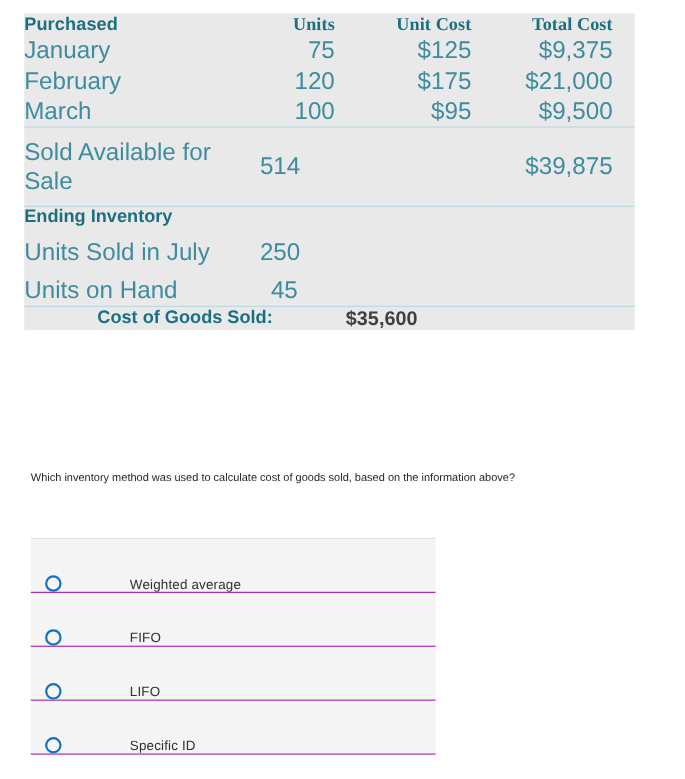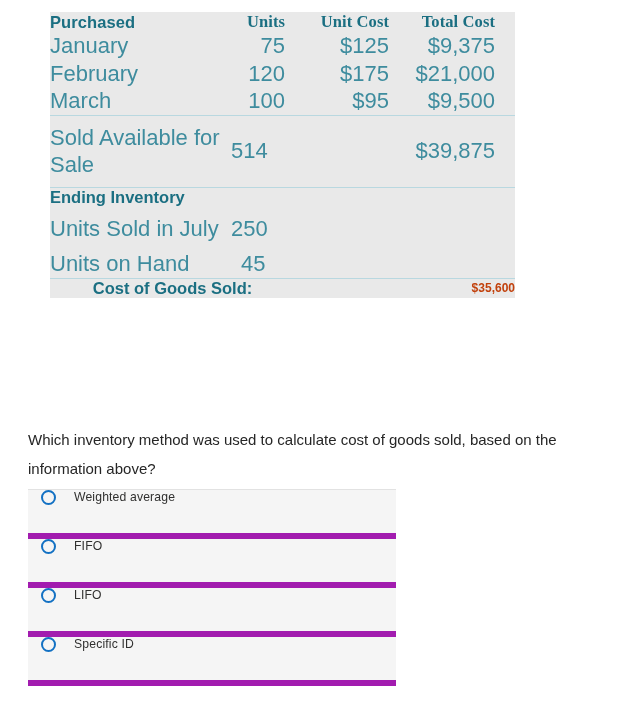--- a/index.html
+++ b/index.html
@@ -14,25 +14,24 @@
     -webkit-font-smoothing: antialiased;
     overflow: hidden;
     position: relative;
   }
 
   
   #inventory-table {
     position: absolute;
     left: 22px;
     top: 12px;
-    width: 465px;
+    width: 555px;
     background: #e9e9e9;
     box-sizing: border-box;
     padding: 0;
-    margin-left: 28px;
   }
   table.inv {
     width: 100%;
     border-collapse: collapse;
     table-layout: fixed;
   }
   table.inv td, table.inv th {
     padding: 0;
     vertical-align: middle;
   }
@@ -103,56 +102,56 @@
   }
 
   .cogs-cell {
     font-size: 16.5px;
     font-weight: bold;
     color: #1b6f82;
     padding: 12px 0 13px 14px;
     text-align: center;
   }
   .cogs-val {
-    font-size: 12px;
-    font-weight: bold;
-    color: #c2410c;
-    text-align: right;
+    font-size: 18px;
+    font-weight: bold;
+    color: #404040;
     padding: 12px 20px 13px 0;
   }
 
   
   #question-text {
     position: absolute;
     left: 28px;
     top: 425px;
     width: 580px;
-    font-size: 15px;
+    font-size: 10px;
     line-height: 1.95;
     color: #262626;
   }
 
   
   #answer-options {
     position: absolute;
     left: 28px;
     top: 489px;
     width: 368px;
     background: #f5f5f5;
     border-top: 1px solid #e2e2e2;
     box-sizing: border-box;
   }
   .option-row {
     display: flex;
-    align-items: flex-start;
+    align-items: flex-end;
     height: 49px;
-    border-bottom: 6px solid #a21caf;
+    border-bottom: 1px solid #a21caf;
     box-sizing: border-box;
     padding-left: 13px;
     cursor: pointer;
+    gap: 44px;
   }
   .radio-outer {
     width: 15px;
     height: 15px;
     border: 2px solid #1371c3;
     border-radius: 50%;
     box-sizing: border-box;
     flex: 0 0 auto;
   }
   .option-label {

